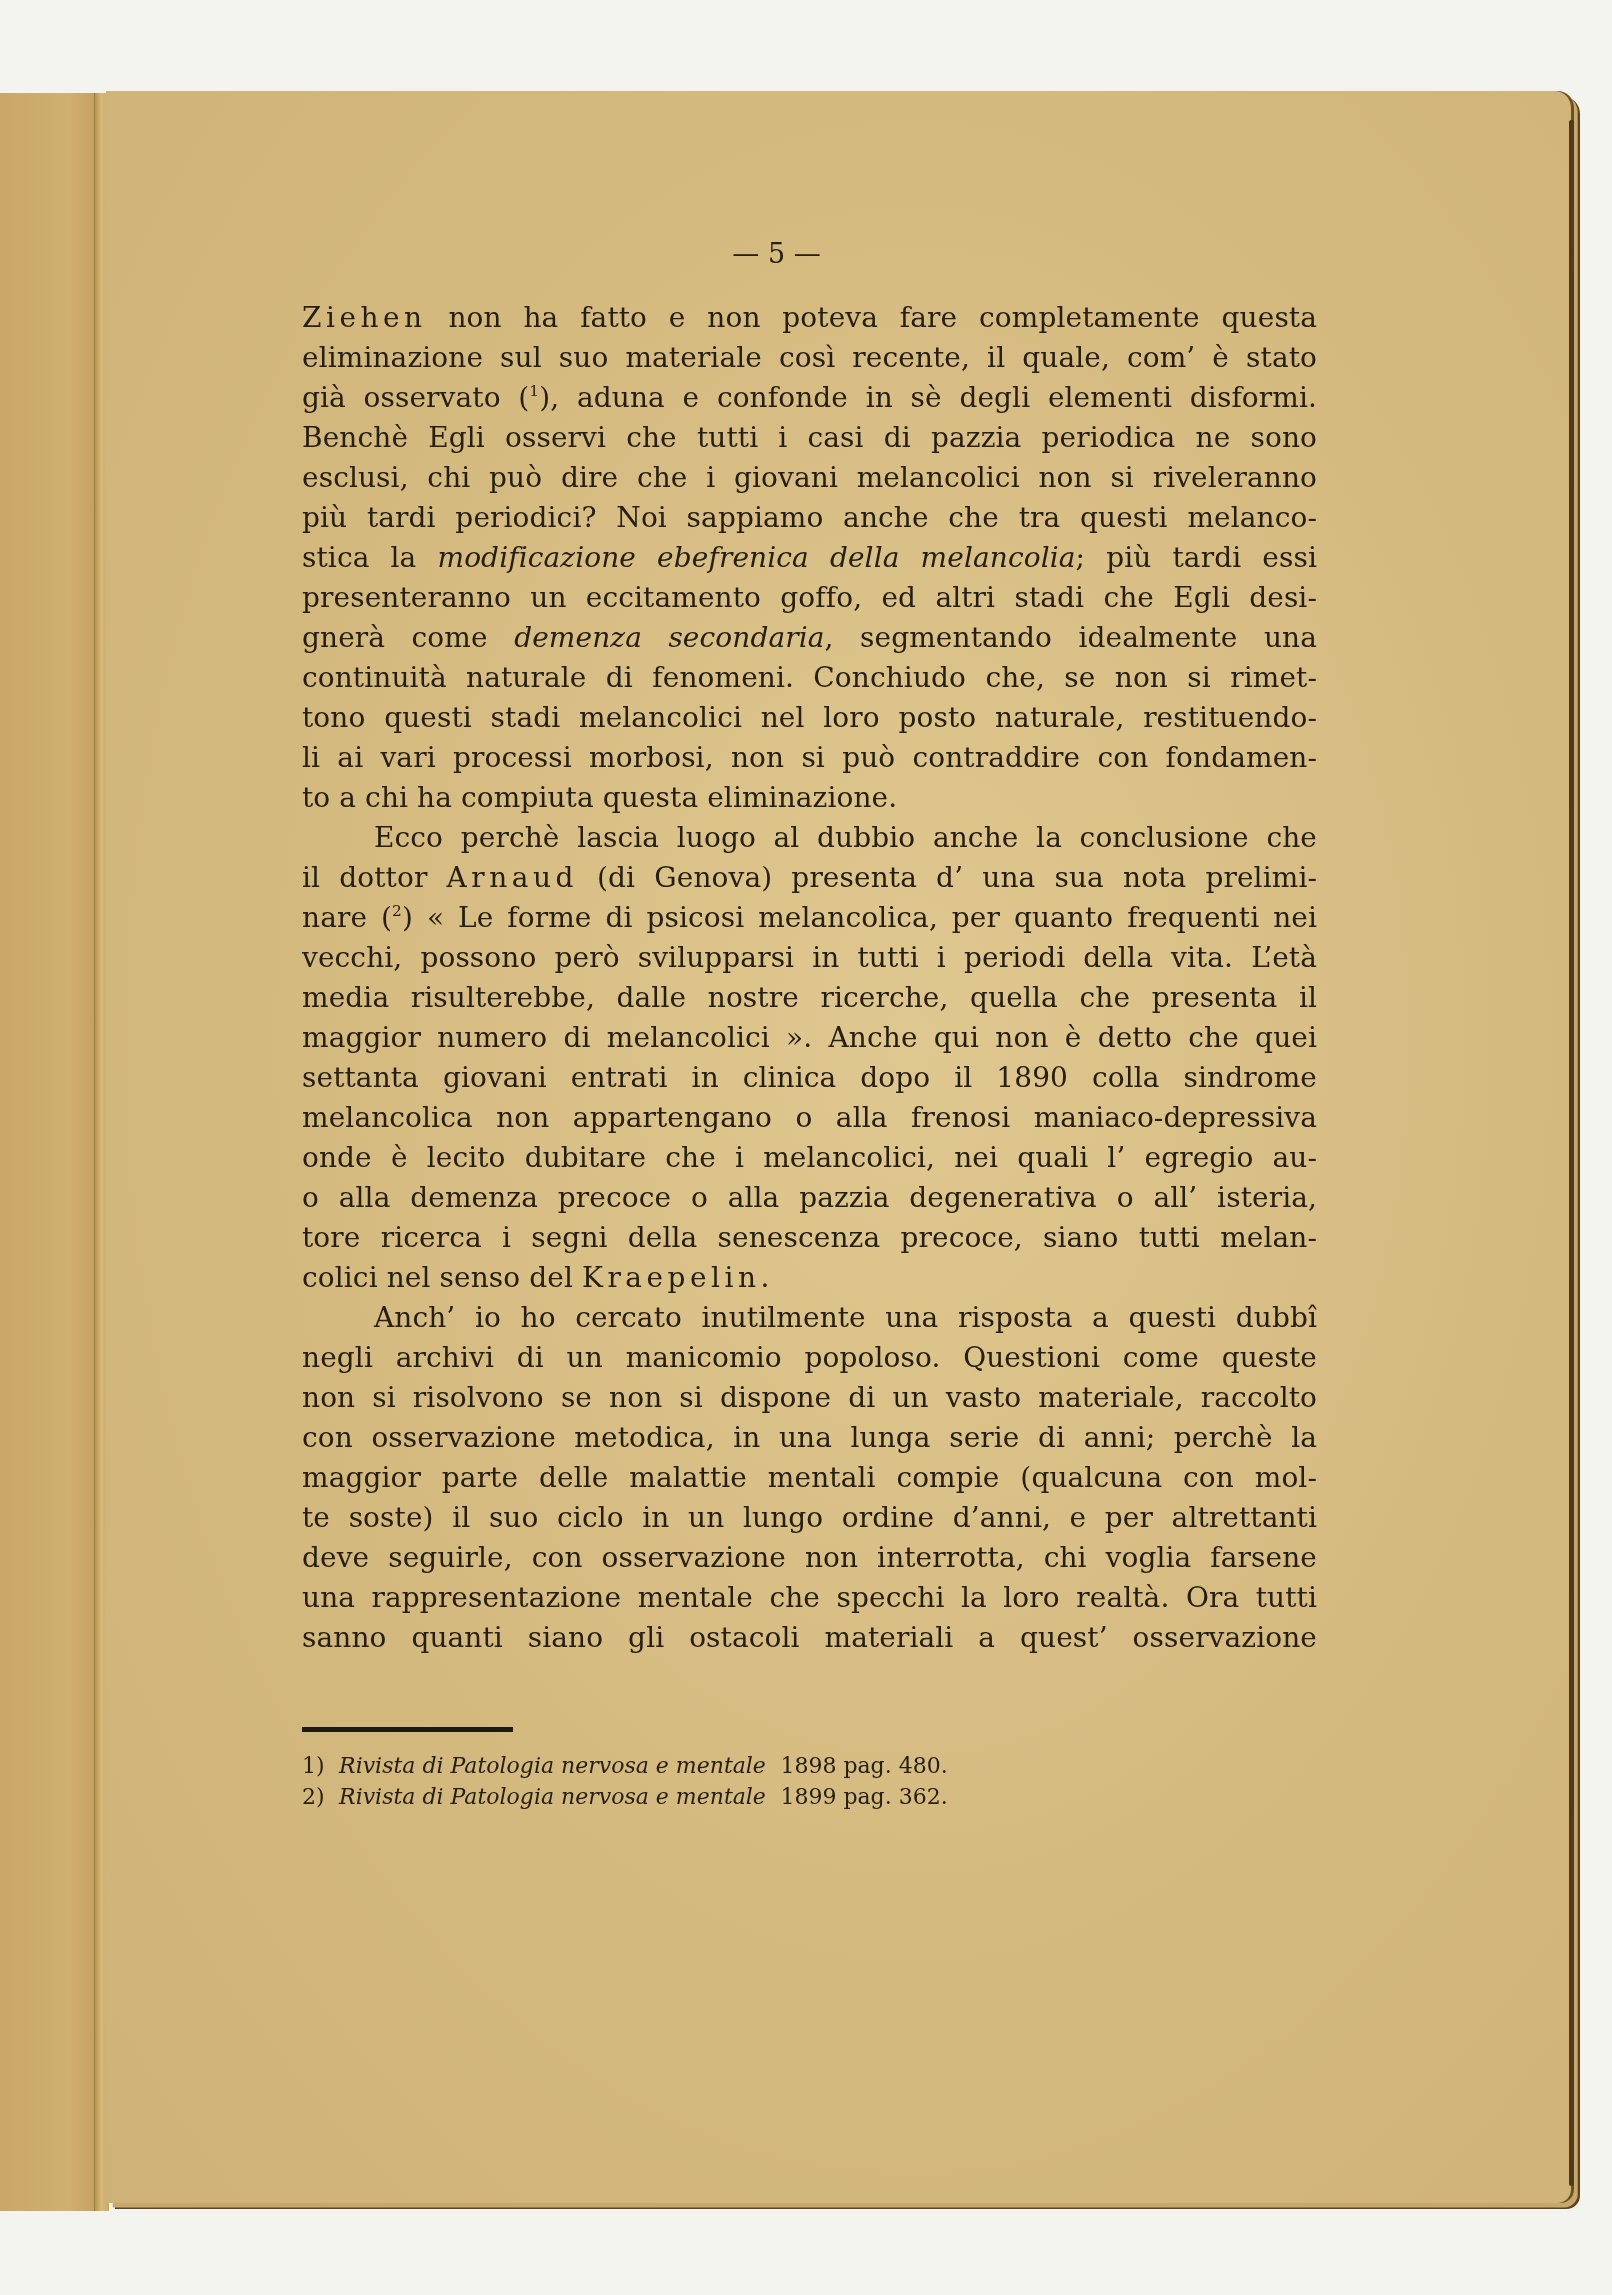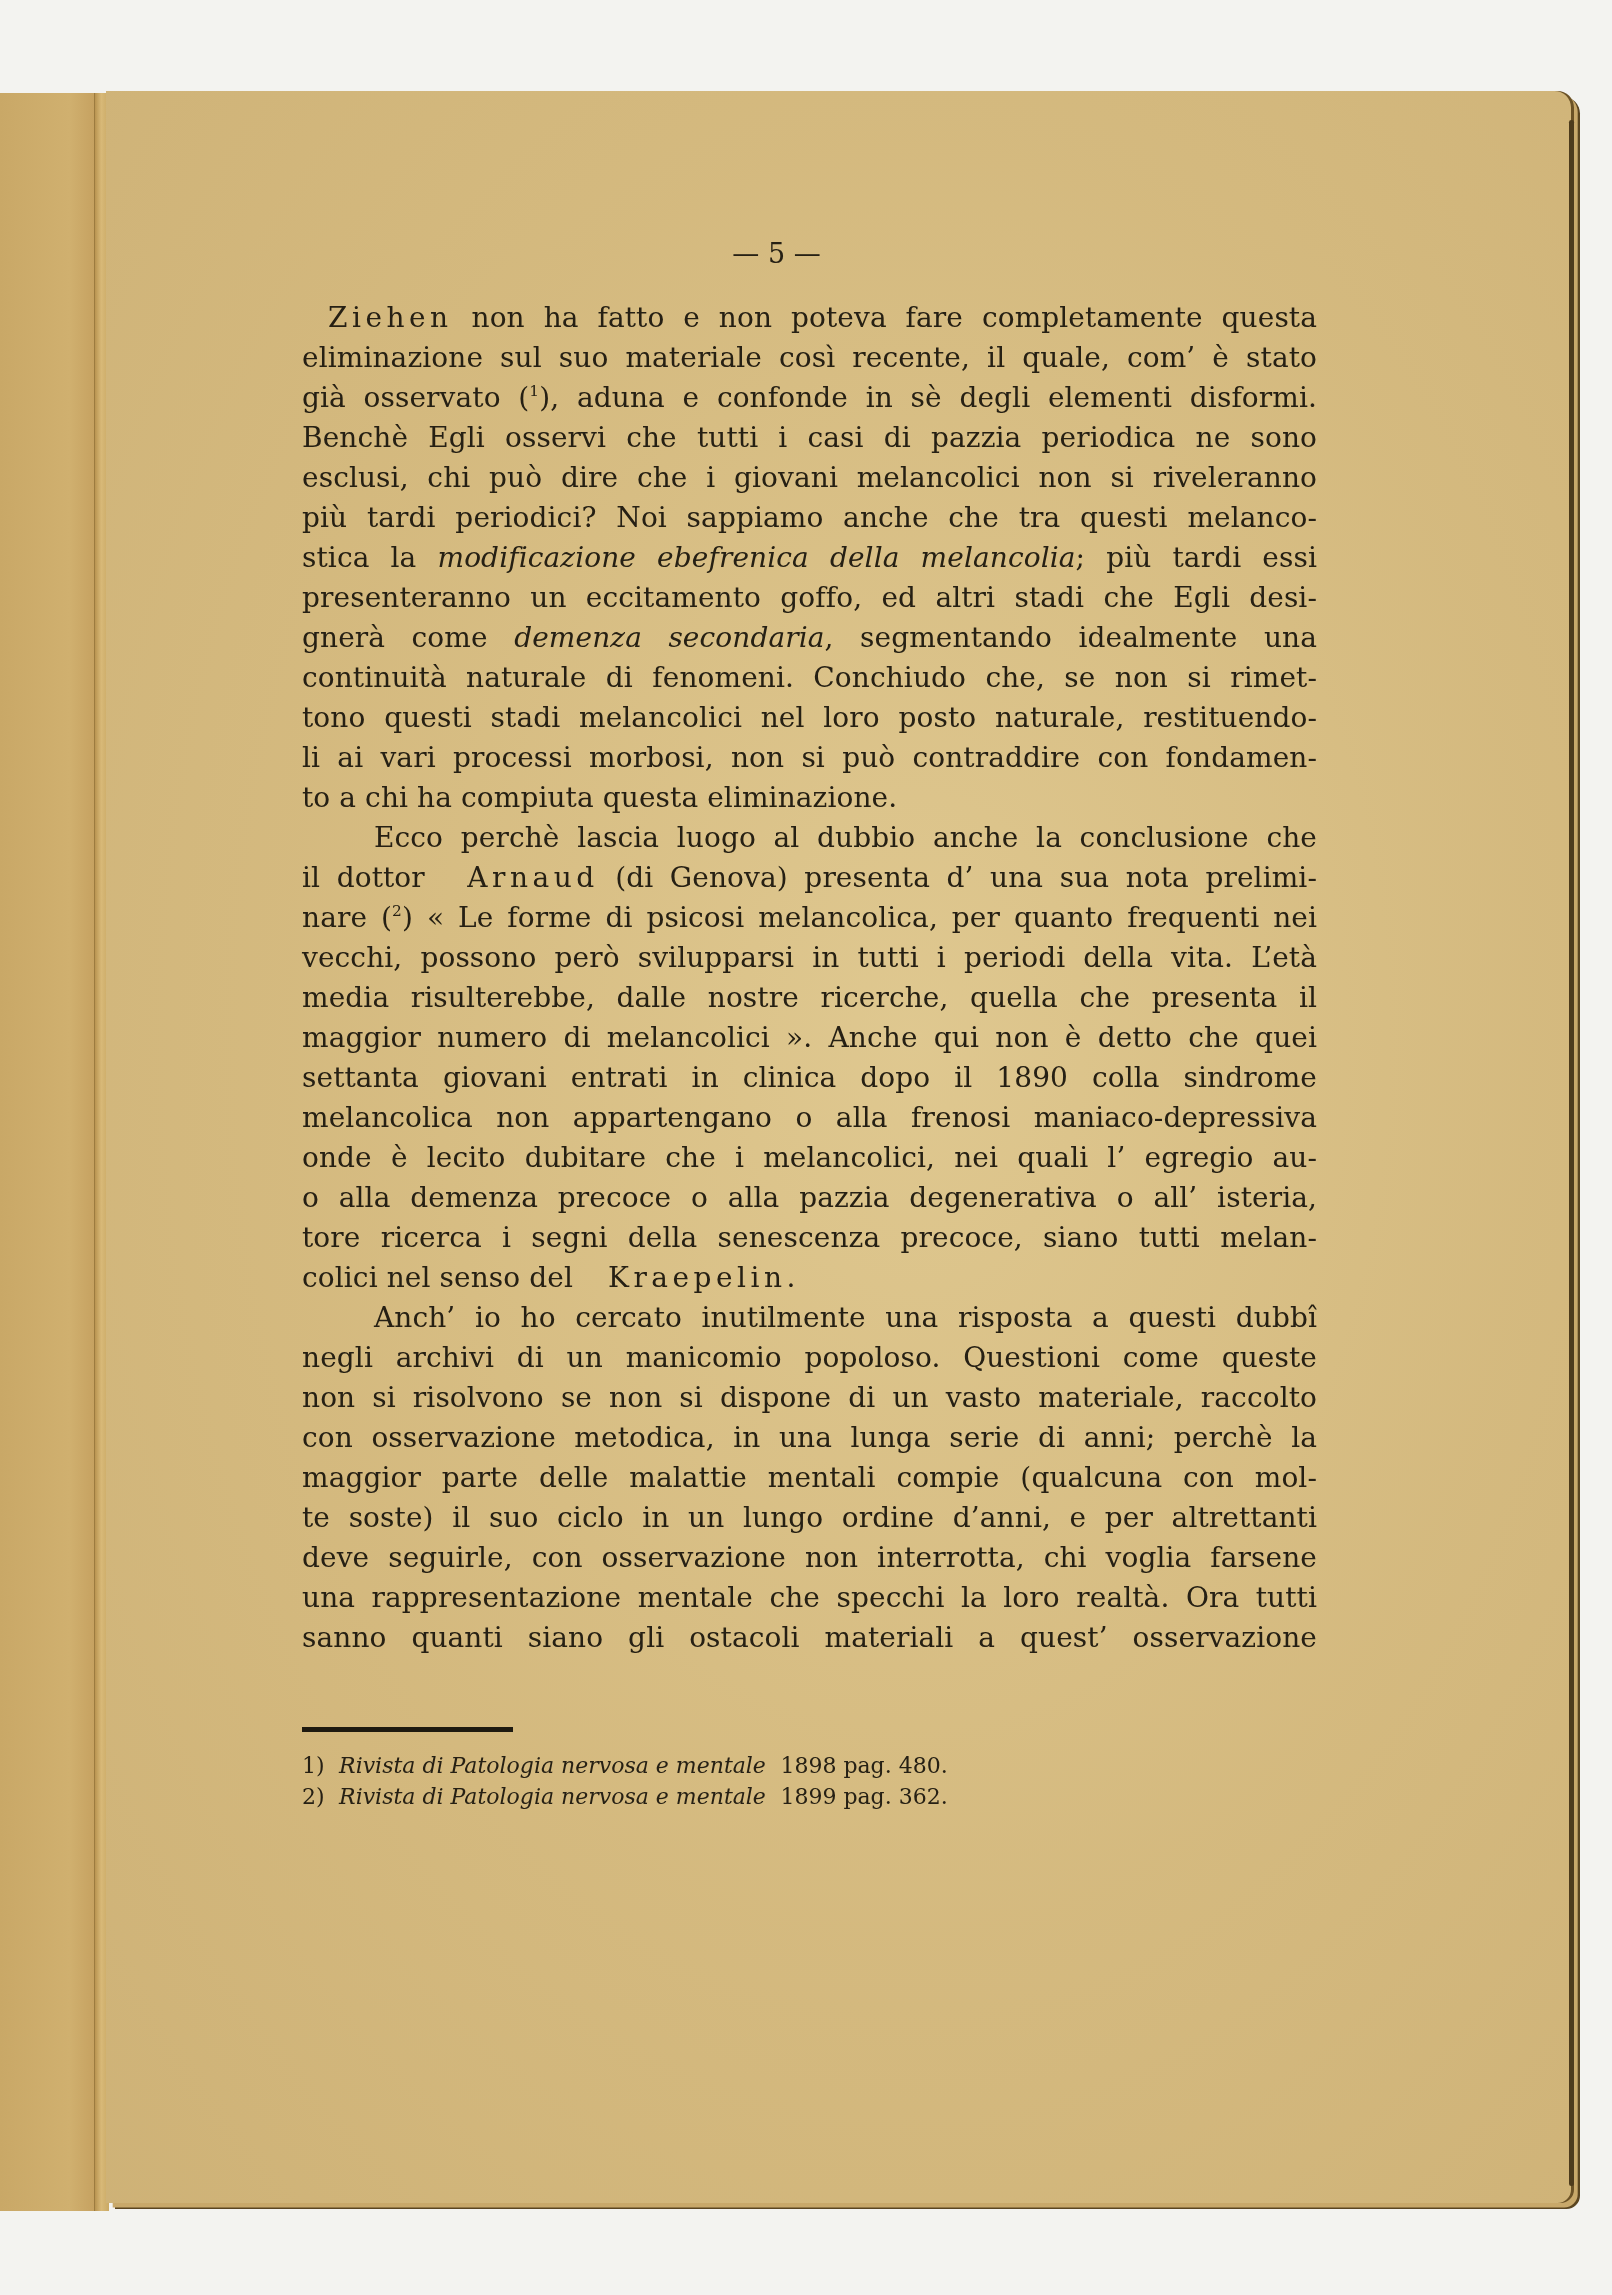--- a/index.html
+++ b/index.html
@@ -93,21 +93,20 @@
       padding-left: 72px;
     }
     .body-lines {
       position: absolute;
       left: 0;
       top: 60px;
       width: 100%;
     }
     .spaced {
       letter-spacing: 4.5px;
-      margin-left: 26px;
     }
     em {
     }
     .fn-rule {
       position: absolute;
       left: 302px;
       top: 1727px;
       width: 211px;
       height: 4.5px;
       background: #1e1a10;

